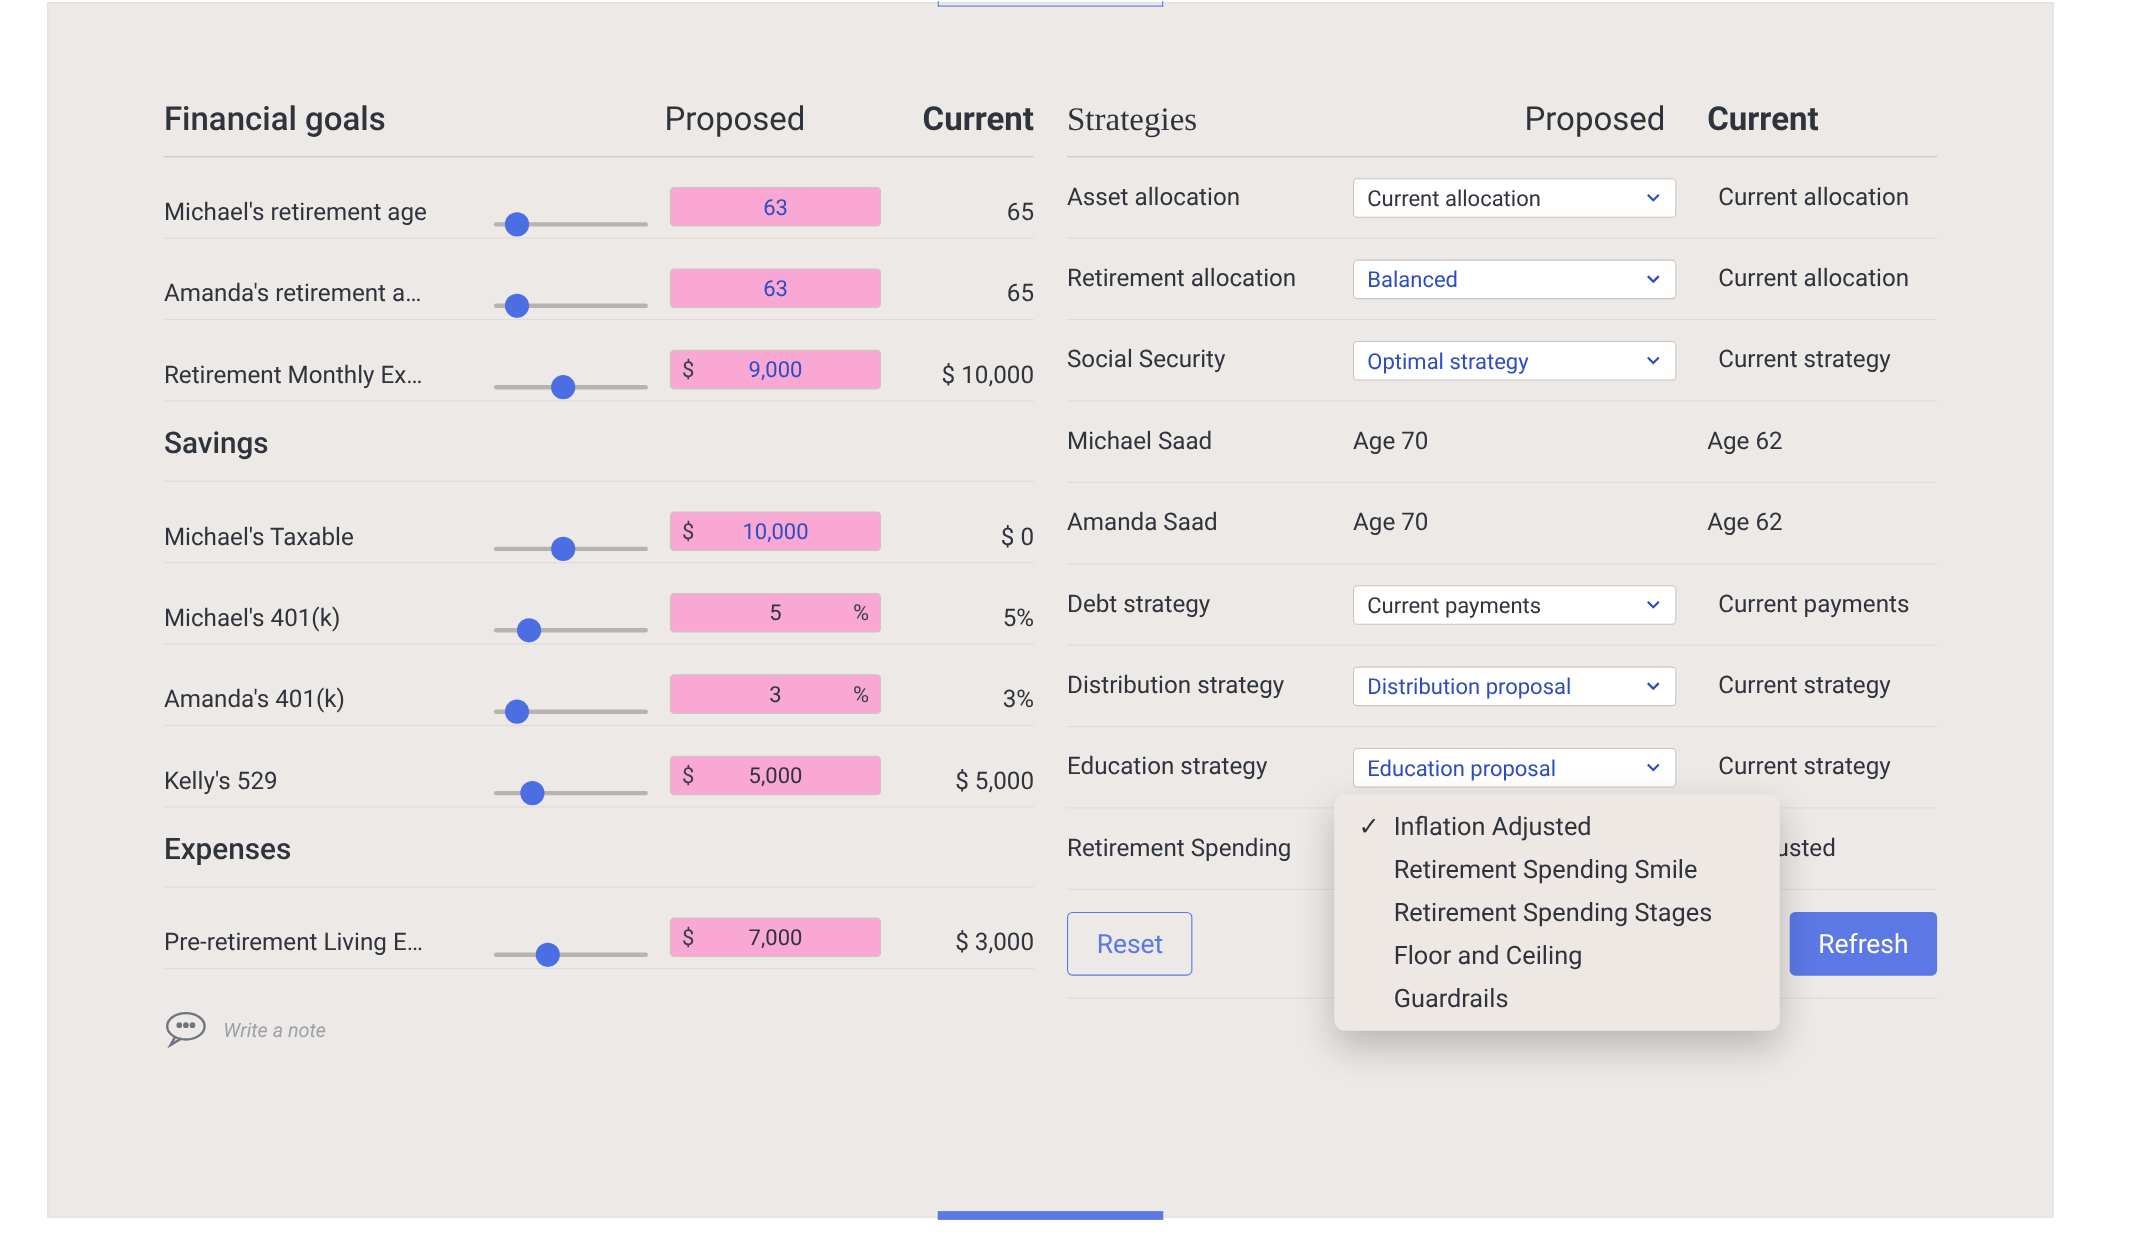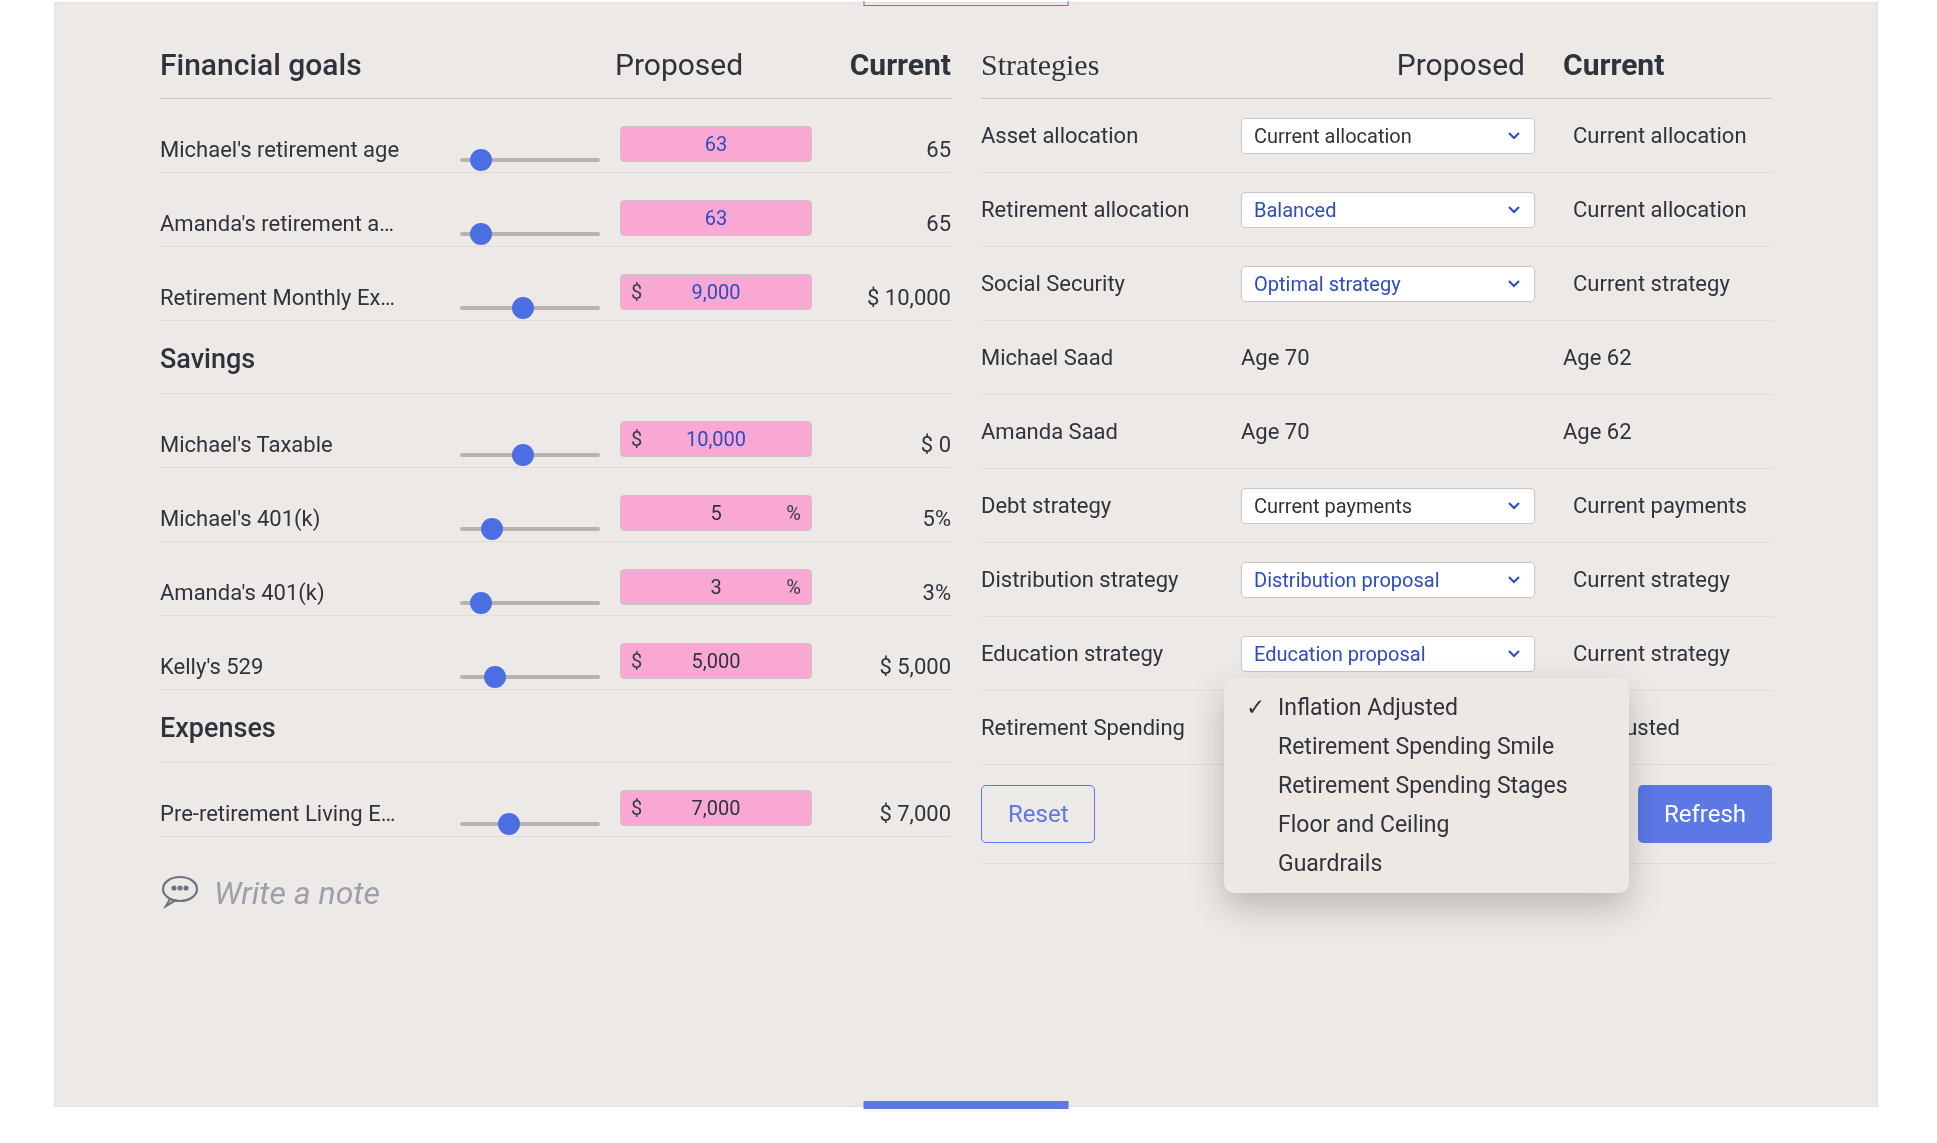--- a/index.html
+++ b/index.html
@@ -9,27 +9,27 @@
     color: #2f333c;
   }
   .outer {
     width: 1937px;
     height: 1143px;
     background: #fff;
     position: relative;
   }
   .panel {
     position: absolute;
-    left: 54px;
+    left: 43px;
     top: 2px;
     width: 1824px;
     height: 1105px;
     background: #ede9e6;
     border: 1px solid #e3e0dd;
-    padding: 44px 105px 0 105px;
+    padding: 88px 105px 0 105px;
   }
   .two-col {
     display: flex;
     gap: 30px;
   }
   .col {
     flex: 1;
     position: relative;
   }
   .section-header {
@@ -228,21 +228,21 @@
   .btn-spacer { flex: 1; }
 
   .note-row {
     display: flex;
     align-items: center;
     gap: 14px;
     padding-top: 36px;
   }
   .note-icon { color: #6f7580; }
   .note-placeholder {
-    font-size: 32px;
+    font-size: 18px;
     font-style: italic;
     color: #9ba0aa;
   }
 
   .dropdown {
     position: absolute;
     background: #eee8e4;
     border-radius: 10px;
     box-shadow: 0 14px 34px rgba(0,0,0,0.22);
     padding: 10px 0;
@@ -417,21 +417,21 @@
                 <div class="slider">
                   <div class="thumb" style="left: 35%;"></div>
                 </div>
               </div>
               <div class="input-cell">
                 <div class="input-box unchanged">
                   <span class="prefix">$</span>
                   <span>7,000</span>
                 </div>
               </div>
-              <div class="current-cell">$ 7,000</div>
+              <div class="current-cell">$ 3,000</div>
             </div>
           </div>
 
         <div class="note-row">
           <span class="note-icon">
             <svg width="40" height="36" viewBox="0 0 40 36" fill="none" stroke="currentColor" stroke-width="2.2">
               <ellipse cx="20" cy="16" rx="17" ry="12"></ellipse>
               <path d="M10 26 L6 33 L16 27"></path>
               <circle cx="14" cy="15" r="1.5" fill="currentColor"></circle>
               <circle cx="20" cy="15" r="1.5" fill="currentColor"></circle>

